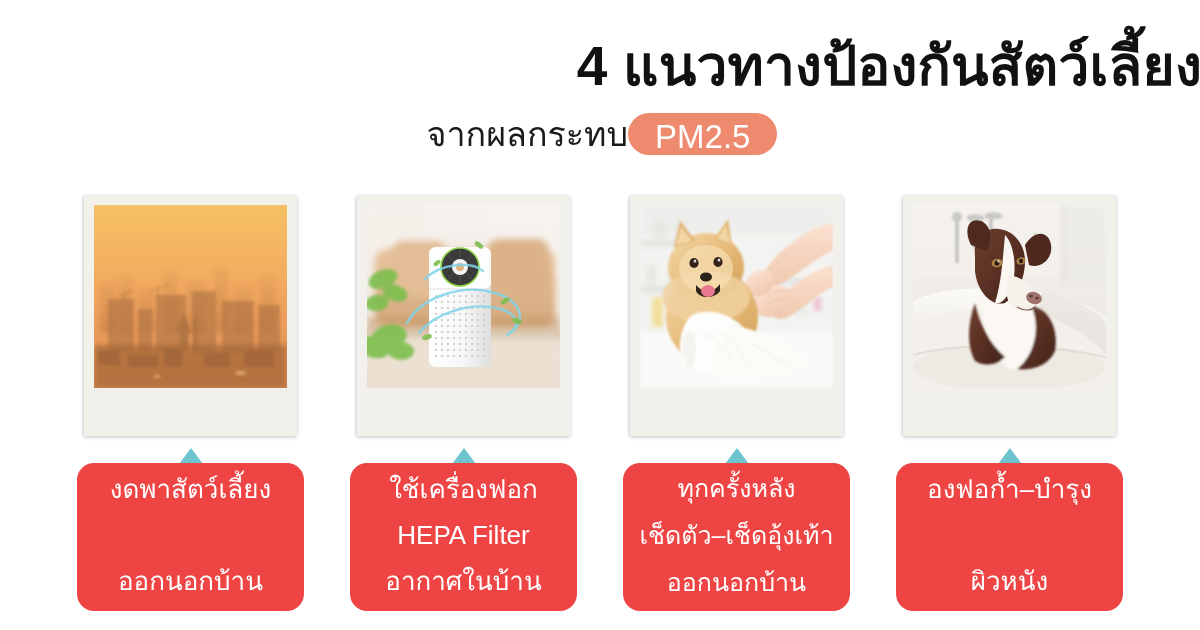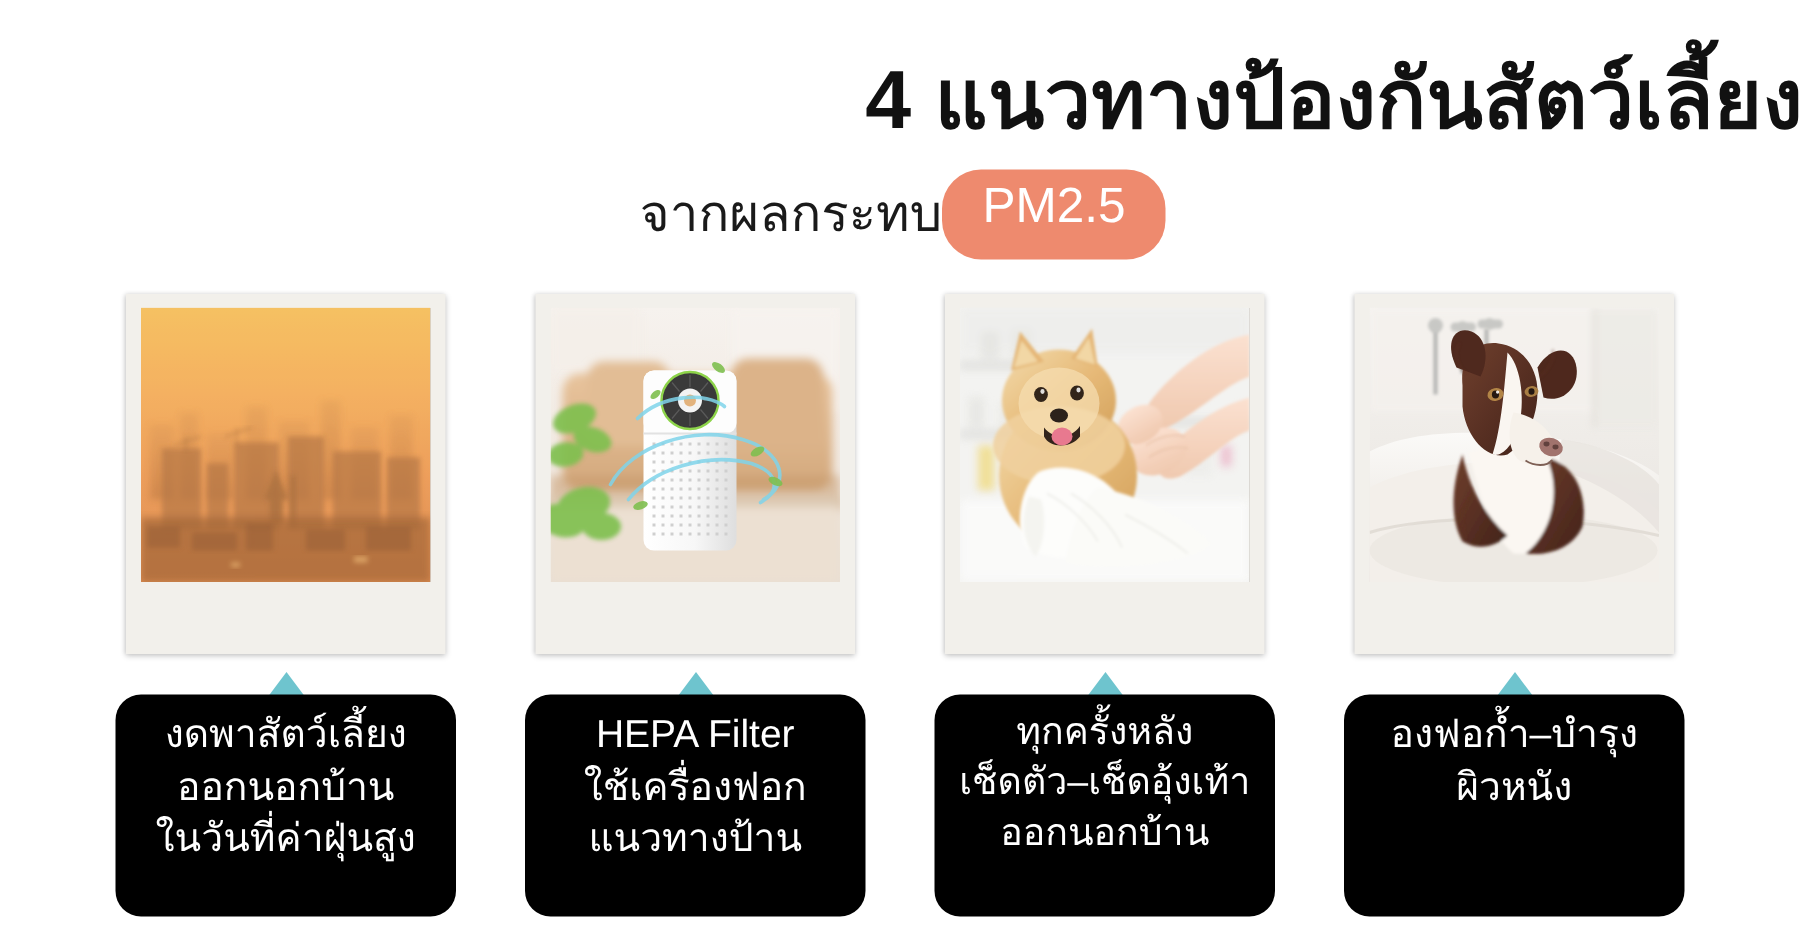--- a/index.html
+++ b/index.html
@@ -54,21 +54,21 @@
   }
   .pm-pill {
     display: inline-flex;
     align-items: center;
     justify-content: center;
     background: #ee8a6e;
     color: #ffffff;
     font-size: 33px;
     font-weight: 400;
     border-radius: 26px;
-    padding: 7px 27px 18px 27px;
+    padding: 7px 27px 0 27px;
     line-height: 1.05;
     white-space: nowrap;
   }
 
   
   .cards {
     position: absolute;
     left: 0;
     top: 196px;
     width: 1200px;
@@ -124,27 +124,27 @@
     width: 0;
     height: 0;
     border-left: 12px solid transparent;
     border-right: 12px solid transparent;
     border-bottom: 16px solid #6ec4ce;
     margin-bottom: -1px;
   }
   .bubble {
     width: 227px;
     min-height: 148px;
-    background: #000000;
+    background: #ef4444;
     border-radius: 17px;
     color: #ffffff;
     display: flex;
     flex-direction: column;
     align-items: center;
-    justify-content: flex-start;
+    justify-content: space-between;
     padding: 9px 6px 12px 6px;
     box-sizing: border-box;
   }
   .bubble .line {
     font-size: 26px;
     line-height: 1.33;
     font-weight: 400;
     text-align: center;
     white-space: nowrap;
   }
@@ -625,30 +625,29 @@
 
   </div>
 
   <div class="captions">
 
     <div class="caption-wrap">
       <div class="pointer"></div>
       <div class="bubble">
         <div class="line">งดพาสัตว์เลี้ยง</div>
         <div class="line">ออกนอกบ้าน</div>
-        <div class="line">ในวันที่ค่าฝุ่นสูง</div>
       </div>
     </div>
 
     <div class="caption-wrap">
       <div class="pointer"></div>
       <div class="bubble">
+        <div class="line">ใช้เครื่องฟอก</div>
         <div class="line">HEPA Filter</div>
-        <div class="line">ใช้เครื่องฟอก</div>
-        <div class="line">แนวทางป้าน</div>
+        <div class="line">อากาศในบ้าน</div>
       </div>
     </div>
 
     <div class="caption-wrap">
       <div class="pointer"></div>
       <div class="bubble narrow">
         <div class="line">ทุกครั้งหลัง</div>
         <div class="line">เช็ดตัว–เช็ดอุ้งเท้า</div>
         <div class="line">ออกนอกบ้าน</div>
       </div>

